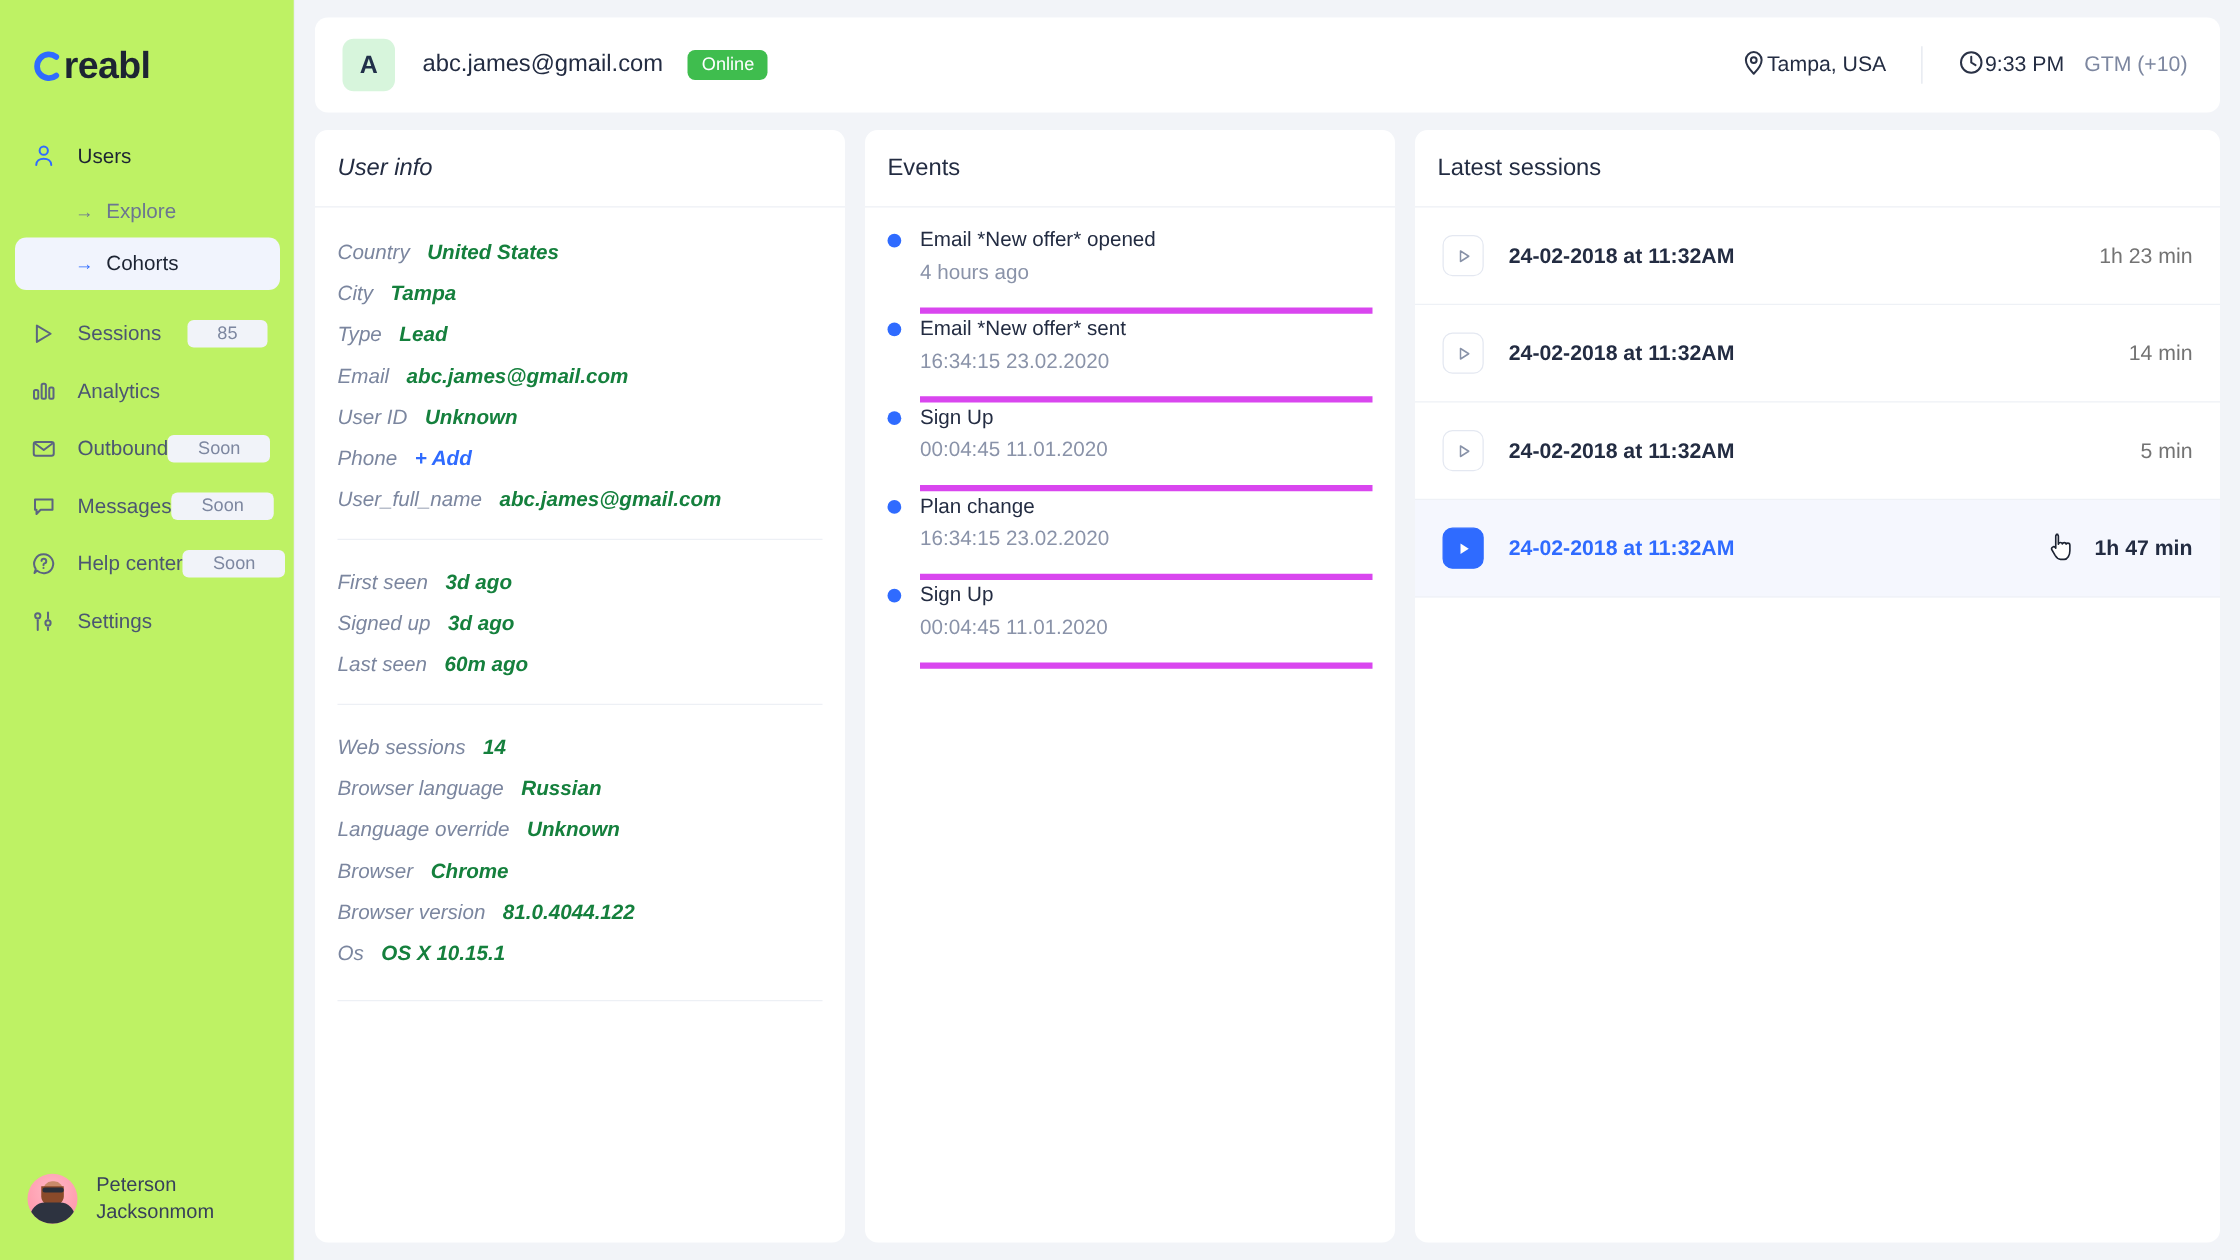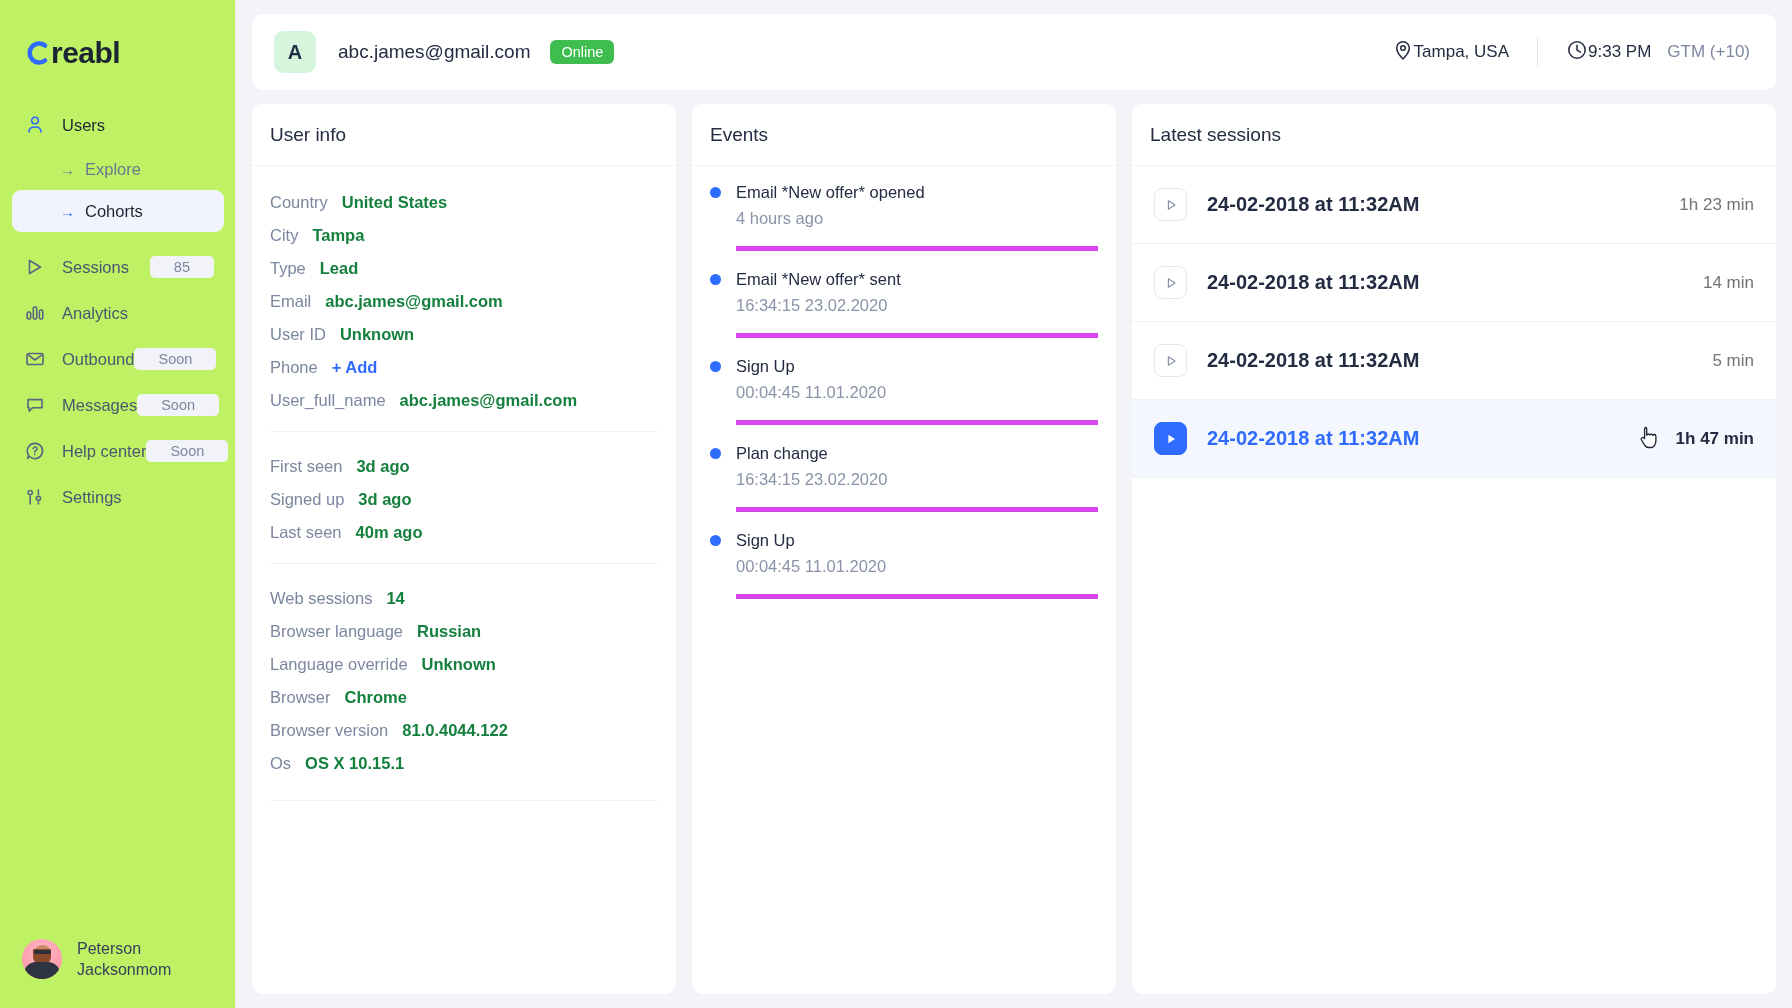--- a/index.html
+++ b/index.html
@@ -87,21 +87,21 @@
   }
   .topbar-right { margin-left: auto; display: flex; align-items: center; }
   .tb-group { display: flex; align-items: center; }
   .tb-group .txt { font-size: 17px; color: #232c42; }
   .tb-sep { width: 1px; height: 30px; background: #e2e6ee; margin: 0 28px; }
   .tb-muted { font-size: 17px; color: #7d87a0; margin-left: 16px; }
 
   
   .panels { display: flex; gap: 16px; margin-top: 14px; flex: 1 1 auto; min-height: 0; }
   .panel { display: flex; flex-direction: column; min-height: 0; }
-  .panel.p1 { flex: 0 0 424px; }
+  .panel.p1 { flex: 0 0 424px; font-style: italic; }
   .panel.p2 { flex: 0 0 424px; }
   .panel.p3 { flex: 1 1 auto; }
   .panel-head {
     height: 62px; display: flex; align-items: center; padding: 0 18px;
     border-bottom: 1px solid #edf0f5; flex: 0 0 62px;
   }
   .panel-title { font-size: 19px; color: #232c42; font-weight: 400; }
   .panel-body { flex: 1 1 auto; overflow: hidden; }
 
   
@@ -114,37 +114,37 @@
   .info-val.link { color: #2f6bff; font-weight: 700; cursor: pointer; }
   .info-foot { border-top: 1px solid #edf0f5; margin: 6px 0 0 0; height: 14px; }
 
   
   .events-body { padding: 14px 18px 0 18px; position: relative; }
   .ev { display: flex; position: relative; padding-left: 26px; }
   .ev-dot { position: absolute; left: 0; top: 7px; width: 11px; height: 11px;
             border-radius: 50%; background: #2f6bff; }
   .ev-content { flex: 1 1 auto; padding-bottom: 16px; border-bottom: 1px solid #edf0f5; }
   .ev:last-child .ev-content { border-bottom: 5px solid #d946ef; }
-  .ev-wrap + .ev-wrap { margin-top: 16px; }
+  .ev-wrap + .ev-wrap { margin-top: 0; }
   .ev-title { font-size: 16.5px; color: #232c42; line-height: 24px; }
   .ev-time { font-size: 16.5px; color: #8a93a9; line-height: 24px; margin-top: 2px; }
 
   
   .sess-row {
     display: flex; align-items: center; height: 78px; padding: 0 22px;
     border-bottom: 1px solid #eef1f6; cursor: pointer; position: relative;
   }
   .sess-row.active { background: #f5f7fe; }
   .play-btn {
     width: 33px; height: 33px; border-radius: 8px; border: 1px solid #e4e8f1;
     display: flex; align-items: center; justify-content: center; flex: 0 0 33px;
     background: #fff;
   }
   .sess-row.active .play-btn { background: #2f6bff; border-color: #2f6bff; }
-  .sess-date { margin-left: 20px; font-size: 20px; color: #232c42; font-weight: 700; }
+  .sess-date { margin-left: 20px; font-size: 17px; color: #232c42; font-weight: 700; }
   .sess-row.active .sess-date { color: #2f6bff; }
   .sess-dur { margin-left: auto; font-size: 17px; color: #737373; }
   .sess-row.active .sess-dur { color: #232c42; font-weight: 700; }
 
   .cursor-hand { position: absolute; right: 118px; top: 26px; width: 18px; height: 24px; }
 </style>
 </head>
 <body>
 
 <div class="app">
@@ -343,21 +343,21 @@
             <div class="info-row">
               <span class="info-key">First seen</span>
               <span class="info-val">3d ago</span>
             </div>
             <div class="info-row">
               <span class="info-key">Signed up</span>
               <span class="info-val">3d ago</span>
             </div>
             <div class="info-row">
               <span class="info-key">Last seen</span>
-              <span class="info-val">40m ago</span>
+              <span class="info-val">60m ago</span>
             </div>
           </div>
 
           <div class="info-group">
             <div class="info-row">
               <span class="info-key">Web sessions</span>
               <span class="info-val">14</span>
             </div>
             <div class="info-row">
               <span class="info-key">Browser language</span>

